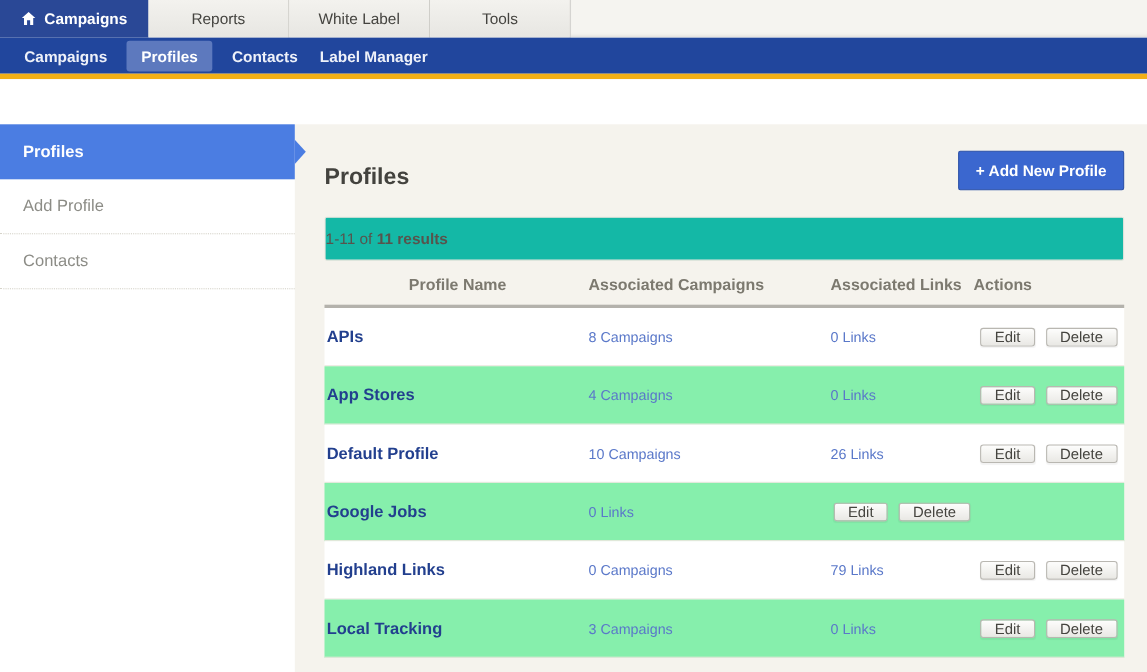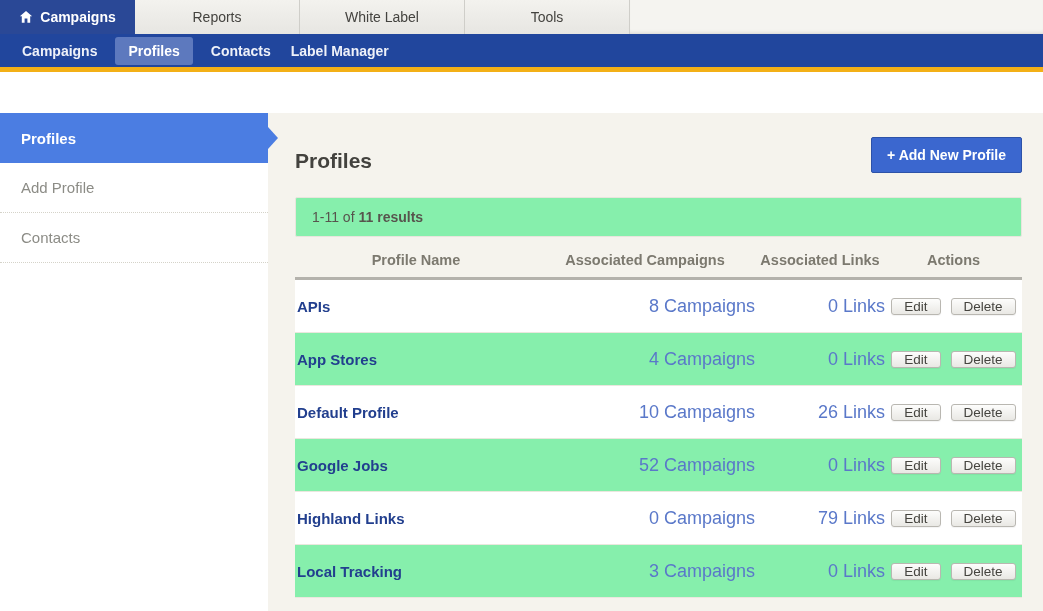--- a/index.html
+++ b/index.html
@@ -6,21 +6,21 @@
   html, body { width: 1043px; height: 611px; overflow: hidden; }
   body {
     font-family: "Liberation Sans", "DejaVu Sans", sans-serif;
     background: #ffffff;
     color: #45443f;
   }
 
   
   .top-tabs { display: flex; height: 34px; background: #f5f4f0; }
   .top-tab {
-    width: 165px; display: flex; align-items: center; justify-content: center;
+    width: 128px; display: flex; align-items: center; justify-content: center;
     font-size: 14px; color: #44433f; background: #eceae6;
     border-right: 1px solid #cfcec9; cursor: pointer;
     background: linear-gradient(#f3f2ee, #e7e6e2);
   }
   .top-tab.active {
     width: 135px; background: #2a4896; color: #ffffff; font-weight: bold;
     border-right: none; gap: 7px;
   }
   .top-tab .home-ic { width: 14px; height: 14px; display: inline-block; }
   .top-tabs .spacer { flex: 1; background: #f5f4f0; box-shadow: inset 0 -4px 5px -4px rgba(0,0,0,.18); }
@@ -70,39 +70,39 @@
     margin-bottom: 24px;
   }
   .page-title { font-size: 21px; font-weight: bold; color: #43423e; padding-top: 12px; }
   .add-btn {
     background: #3b67cf; border: 1px solid #2d52a8; color: #ffffff;
     font-family: inherit; font-weight: bold; font-size: 14px;
     padding: 9px 15px; border-radius: 2px; cursor: pointer;
   }
 
   .results-bar {
-    background: #86efac; border: 1px solid #e8e5dd; border-radius: 2px;
-    padding: 11px 16px; font-size: 14px; color: #57544d; margin-bottom: 3px;
+    background: #14b8a6; border: 1px solid #e8e5dd; border-radius: 2px;
+    padding: 11px 0; font-size: 14px; color: #57544d; margin-bottom: 3px;
   }
   .results-bar b { margin-left: 4px; }
 
   
   .grid-cols { display: grid; grid-template-columns: 240px 220px 130px 137px; align-items: center; }
   .t-header {
     padding: 12px 0 9px 0; border-bottom: 3px solid #b4b2ac;
   }
   .t-header .th {
-    font-size: 14.5px; font-weight: bold; color: #7c796f; text-align: center;
+    font-size: 14.5px; font-weight: bold; color: #7c796f; text-align: left;
   }
   .t-header .th.first { text-align: center; padding-left: 2px; }
 
   .t-row { height: 53px; border-bottom: 1px solid #eae7de; background: #ffffff; }
   .t-row.alt { background: #86efac; }
   .cell-name { font-size: 15px; font-weight: bold; color: #223f8e; padding-left: 2px; }
-  .cell-link { font-size: 18px; color: #5a78c9; text-align: right; cursor: pointer; }
+  .cell-link { font-size: 13px; color: #5a78c9; text-align: left; cursor: pointer; }
   .cell-actions { display: flex; justify-content: center; gap: 10px; }
   .mini-btn {
     font-family: inherit; font-size: 13.5px; color: #45443f;
     background: linear-gradient(#fdfdfc, #e9e8e4);
     border: 1px solid #b9b7b1; border-radius: 3px;
     padding: 0 12px; cursor: pointer; box-shadow: 0 1px 1px rgba(0,0,0,.05);
   }
 </style>
 </head>
 <body>
@@ -197,21 +197,20 @@
     <span class="cell-link">10 Campaigns</span>
     <span class="cell-link">26 Links</span>
     <span class="cell-actions">
       <button class="mini-btn">Edit</button>
       <button class="mini-btn">Delete</button>
     </span>
   </div>
 
   <div class="t-row grid-cols alt">
     <span class="cell-name">Google Jobs</span>
-    <span class="cell-link">52 Campaigns</span>
     <span class="cell-link">0 Links</span>
     <span class="cell-actions">
       <button class="mini-btn">Edit</button>
       <button class="mini-btn">Delete</button>
     </span>
   </div>
 
   <div class="t-row grid-cols">
     <span class="cell-name">Highland Links</span>
     <span class="cell-link">0 Campaigns</span>

